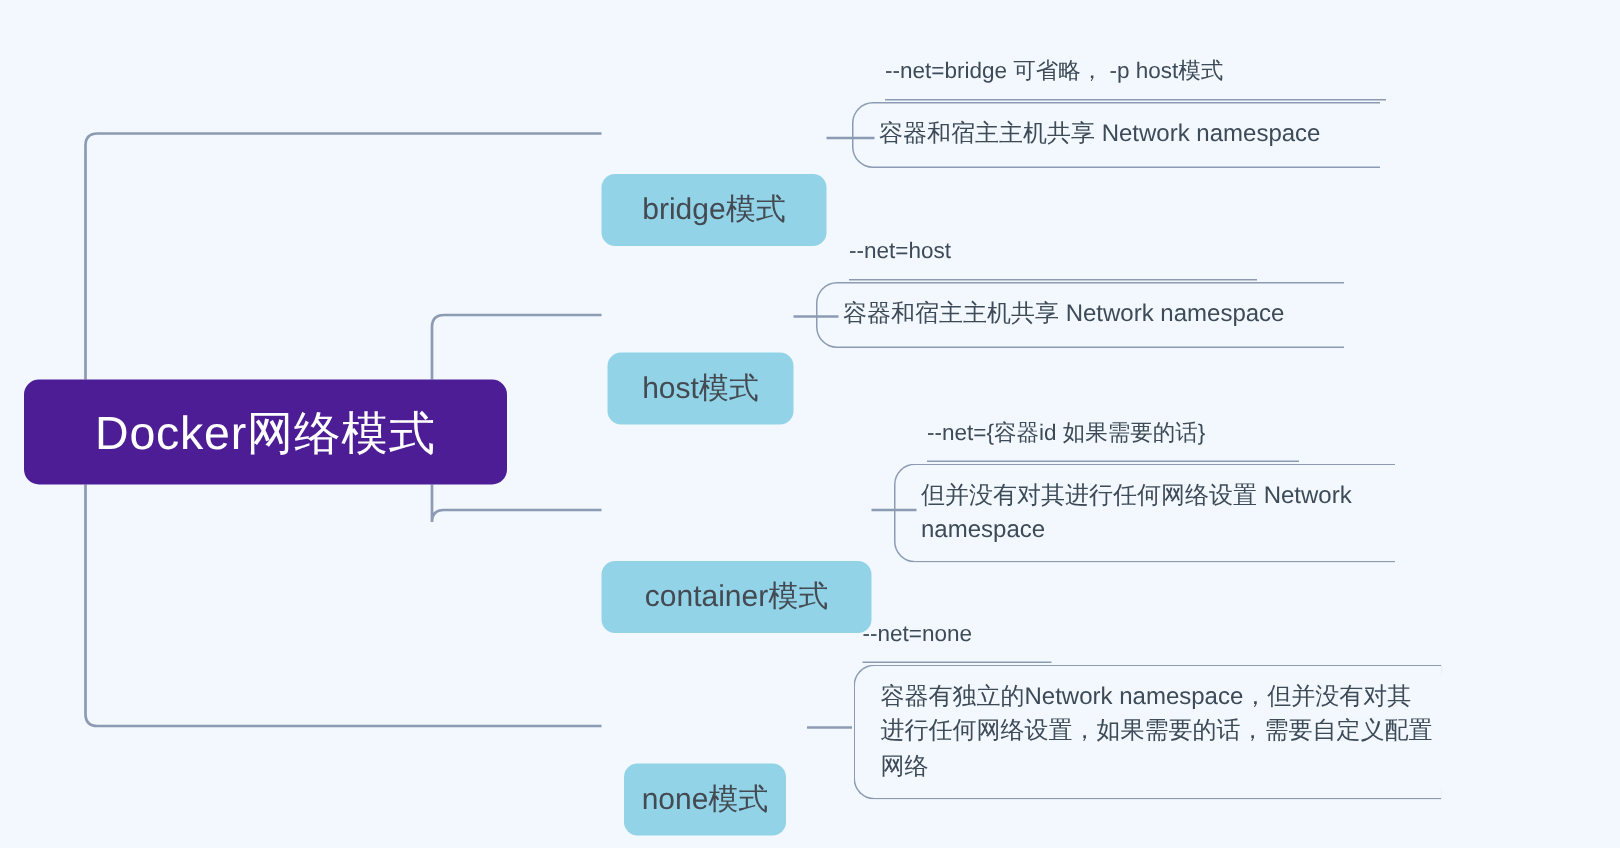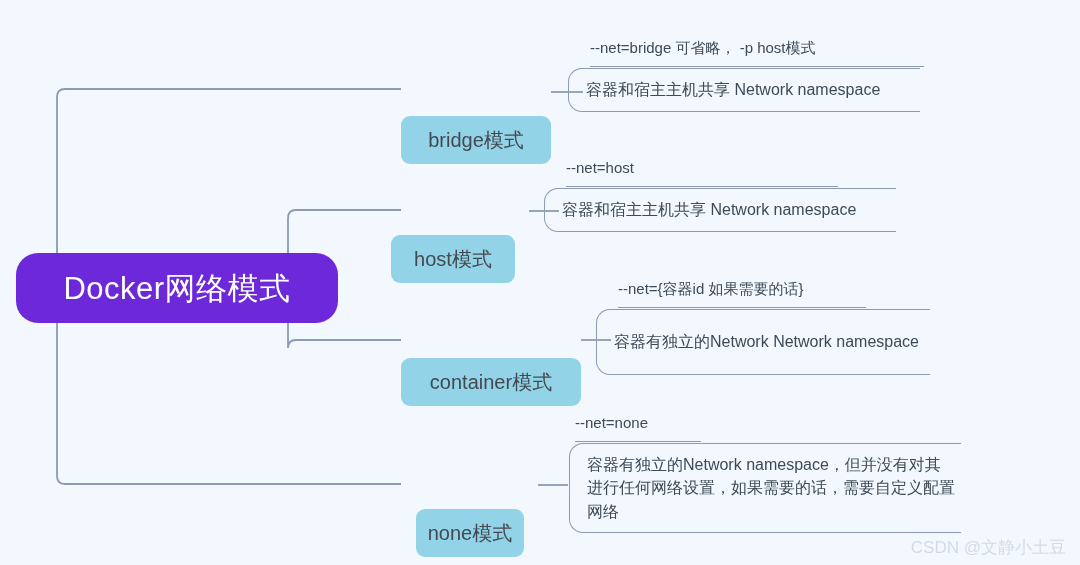--- a/index.html
+++ b/index.html
@@ -29,22 +29,22 @@
     pointer-events: none;
   }
 
   
   .root-node {
     position: absolute;
     left: 16px;
     top: 253px;
     width: 322px;
     height: 70px;
-    background: #6d28d9;
-    border-radius: 22px;
+    background: #4c1d95;
+    border-radius: 10px;
     display: flex;
     align-items: center;
     justify-content: center;
     box-sizing: border-box;
   }
   .root-node .root-label {
     color: #ffffff;
     font-size: 31px;
     letter-spacing: 0.5px;
     white-space: nowrap;
@@ -150,48 +150,47 @@
     <span class="mode-label">bridge模式</span>
   </div>
   <div class="detail-group" style="left:568px; top:40px;">
     <span class="detail-caption">--net=bridge  可省略， -p host模式</span>
     <div class="caption-rule" style="left:22px; top:26px; width:334px;"></div>
     <div class="detail-body" style="left:0px; top:28px; width:352px; height:44px;">
       <span class="detail-text">容器和宿主主机共享 Network namespace</span>
     </div>
   </div>
 
-  <div class="mode-node" style="left:391px; top:187px; width:124px; height:48px;">
+  <div class="mode-node" style="left:405px; top:187px; width:124px; height:48px;">
     <span class="mode-label">host模式</span>
   </div>
   <div class="detail-group" style="left:544px; top:160px;">
     <span class="detail-caption">--net=host</span>
     <div class="caption-rule" style="left:22px; top:26px; width:272px;"></div>
     <div class="detail-body" style="left:0px; top:28px; width:352px; height:44px;">
       <span class="detail-text">容器和宿主主机共享 Network namespace</span>
     </div>
   </div>
 
-  <div class="mode-node" style="left:401px; top:310px; width:180px; height:48px;">
+  <div class="mode-node" style="left:401px; top:326px; width:180px; height:48px;">
     <span class="mode-label">container模式</span>
   </div>
   <div class="detail-group" style="left:596px; top:281px;">
     <span class="detail-caption">--net={容器id 如果需要的话}</span>
     <div class="caption-rule" style="left:22px; top:26px; width:248px;"></div>
     <div class="detail-body" style="left:0px; top:28px; width:334px; height:66px;">
-      <span class="detail-text">容器有独立的Network Network namespace</span>
+      <span class="detail-text">但并没有对其进行任何网络设置 Network namespace</span>
     </div>
   </div>
 
   <div class="mode-node" style="left:416px; top:461px; width:108px; height:48px;">
     <span class="mode-label">none模式</span>
   </div>
   <div class="detail-group" style="left:553px; top:415px;">
     <span class="detail-caption">--net=none</span>
     <div class="caption-rule" style="left:22px; top:26px; width:126px;"></div>
     <div class="detail-body" style="left:16px; top:28px; width:392px; height:90px;">
       <span class="detail-text">容器有独立的Network namespace，但并没有对其进行任何网络设置，如果需要的话，需要自定义配置网络</span>
     </div>
   </div>
 
-  <div class="watermark">CSDN @文静小土豆</div>
 
 </div>
 
 </body></html>

